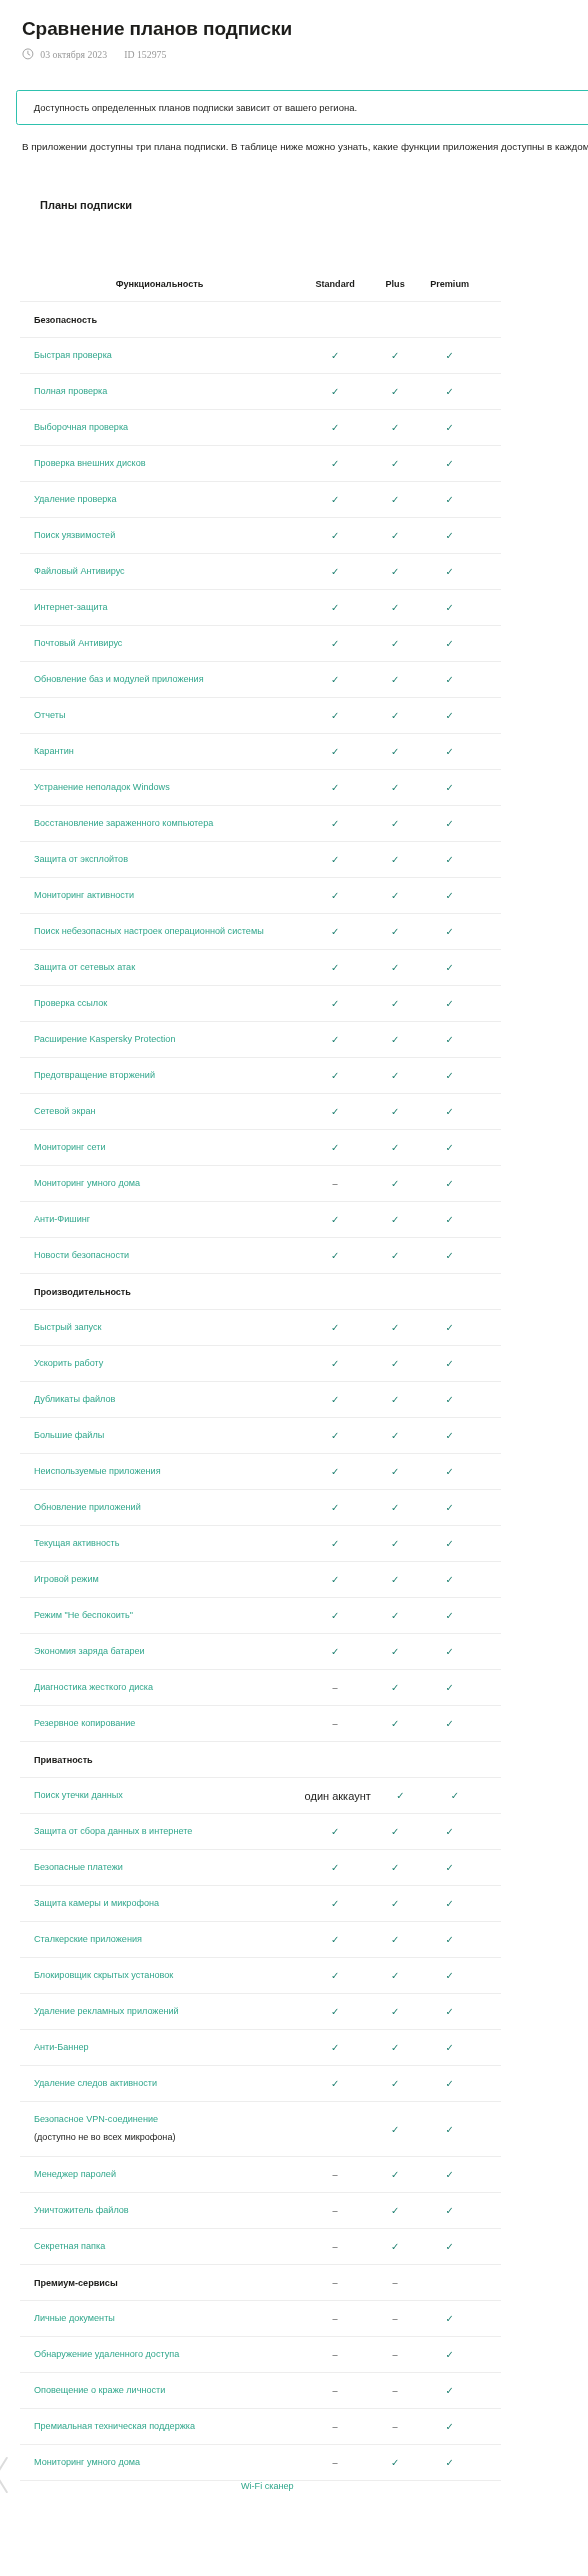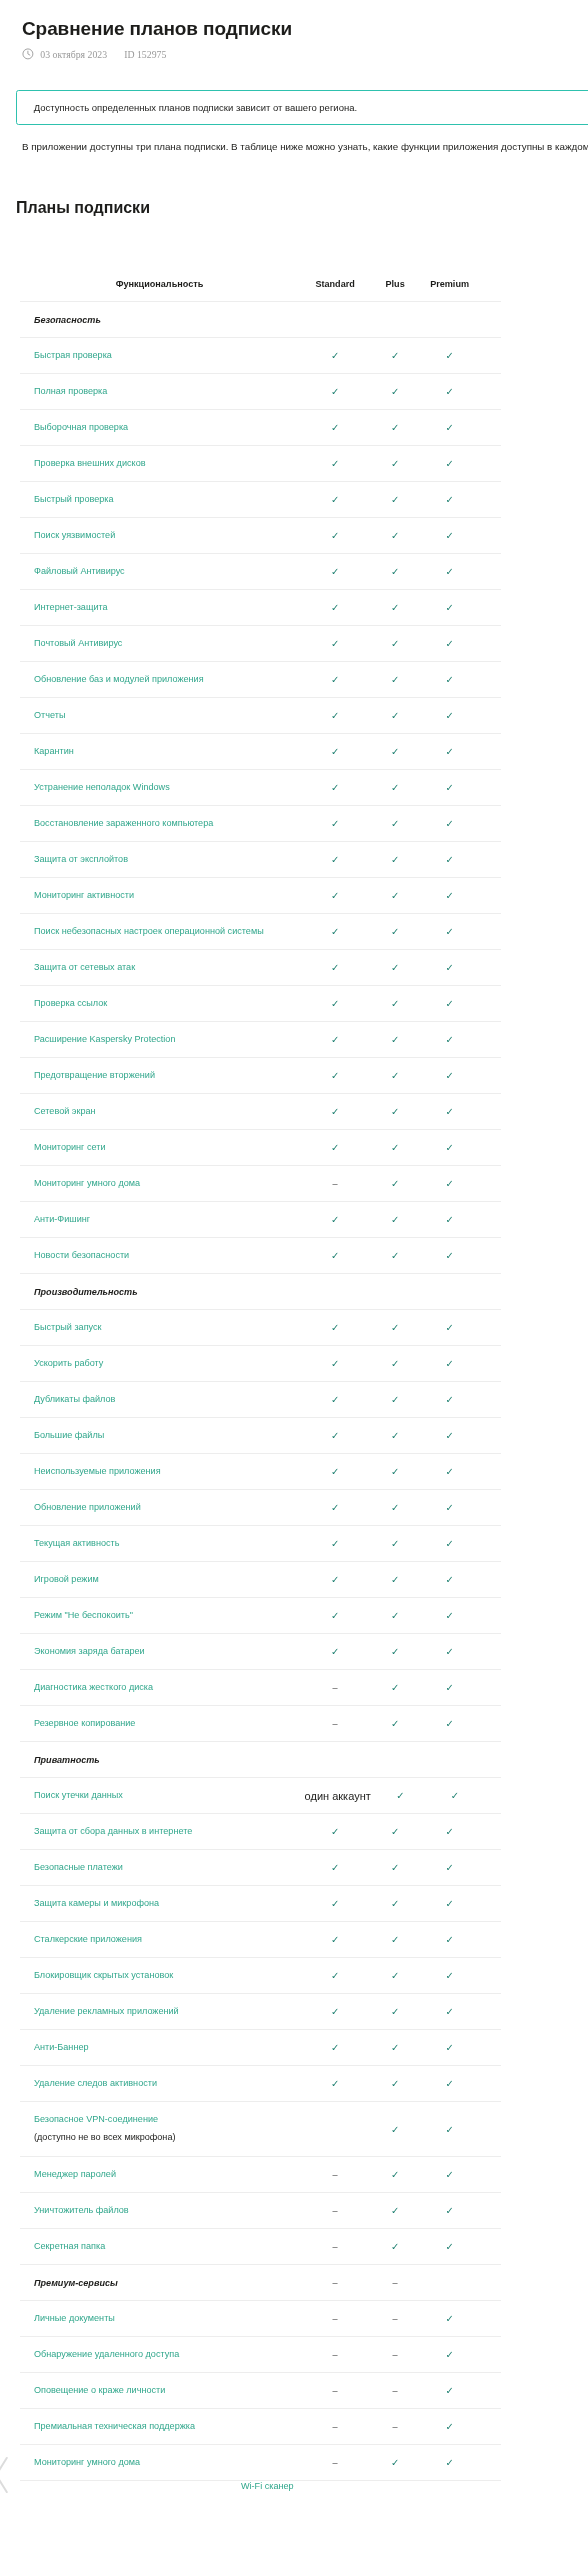--- a/index.html
+++ b/index.html
@@ -23,41 +23,41 @@
     left:15.7px;top:90px;width:889px;height:35px;box-sizing:border-box;
     border:0.7px solid #2ec1ae;border-radius:2.6px;
     display:flex;align-items:center;padding-left:17px;
     font-size:9.5px;color:#1d1d1b;
   }
   .intro{
     left:22px;top:141px;width:850px;font-size:9.8px;color:#1d1d1b;
     white-space:nowrap;
   }
   .subheading{
-    left:16px;top:199px;margin:0;font-size:16px;font-weight:700;color:#1d1d1b;
+    left:40px;top:199px;margin:0;font-size:11px;font-weight:700;color:#1d1d1b;
     position:absolute;white-space:nowrap;
   }
   
   .plans-table{left:19.6px;top:267px;width:481px;position:absolute;font-size:9.1px;}
   .t-head{
     display:flex;align-items:center;height:34px;
     border-bottom:0.7px solid #ededed;font-weight:700;color:#1d1d1b;
   }
   .row{
     display:flex;align-items:center;min-height:35px;
     border-bottom:0.7px solid #ededed;
   }
   .row:last-child{border-bottom:none;flex-direction:column;}
   .row.tall{min-height:54px;}
   .labelcol{
     flex:0 0 285px;box-sizing:border-box;padding-left:14.4px;
   }
   .t-head .labelcol{text-align:center;padding-right:19.6px;}
   .feature-link{color:#31a78c;cursor:pointer;text-decoration:none;line-height:1.3;}
-  .section{font-weight:700;color:#1d1d1b;font-style:italic;}
+  .section{font-weight:700;color:#1d1d1b;}
   .note{color:#1d1d1b;margin-top:5.9px;line-height:1.3;}
   .cell{box-sizing:border-box;text-align:center;}
   .cell.c1{flex:0 0 61px;}
   .cell.c2{flex:0 0 59px;}
   .cell.c3{flex:0 0 50px;}
   .check{color:#1b7e6e;font-weight:700;font-size:9.8px;}
   .dash{color:#4c4c4c;font-size:9.1px;}
   .celltext{color:#1d1d1b;font-size:11px;white-space:nowrap;}
   .prev-arrow{left:-9.1px;top:2454px;width:21px;height:42px;position:absolute;}
 </style>
@@ -115,21 +115,21 @@
     <div class="cell c2"><span class="check">✓</span></div>
     <div class="cell c3"><span class="check">✓</span></div>
   </div>
       <div class="row">
     <div class="labelcol"><span class="feature-link">Проверка внешних дисков</span></div>
     <div class="cell c1"><span class="check">✓</span></div>
     <div class="cell c2"><span class="check">✓</span></div>
     <div class="cell c3"><span class="check">✓</span></div>
   </div>
       <div class="row">
-    <div class="labelcol"><span class="feature-link">Быстрый проверка</span></div>
+    <div class="labelcol"><span class="feature-link">Удаление проверка</span></div>
     <div class="cell c1"><span class="check">✓</span></div>
     <div class="cell c2"><span class="check">✓</span></div>
     <div class="cell c3"><span class="check">✓</span></div>
   </div>
       <div class="row">
     <div class="labelcol"><span class="feature-link">Поиск уязвимостей</span></div>
     <div class="cell c1"><span class="check">✓</span></div>
     <div class="cell c2"><span class="check">✓</span></div>
     <div class="cell c3"><span class="check">✓</span></div>
   </div>

